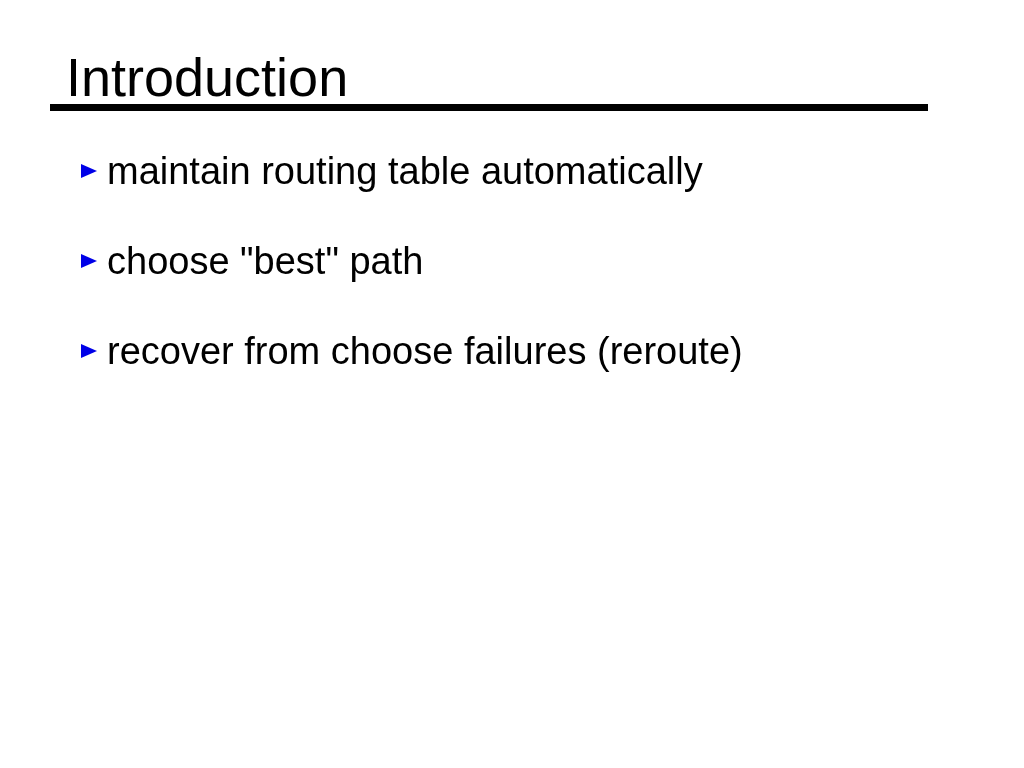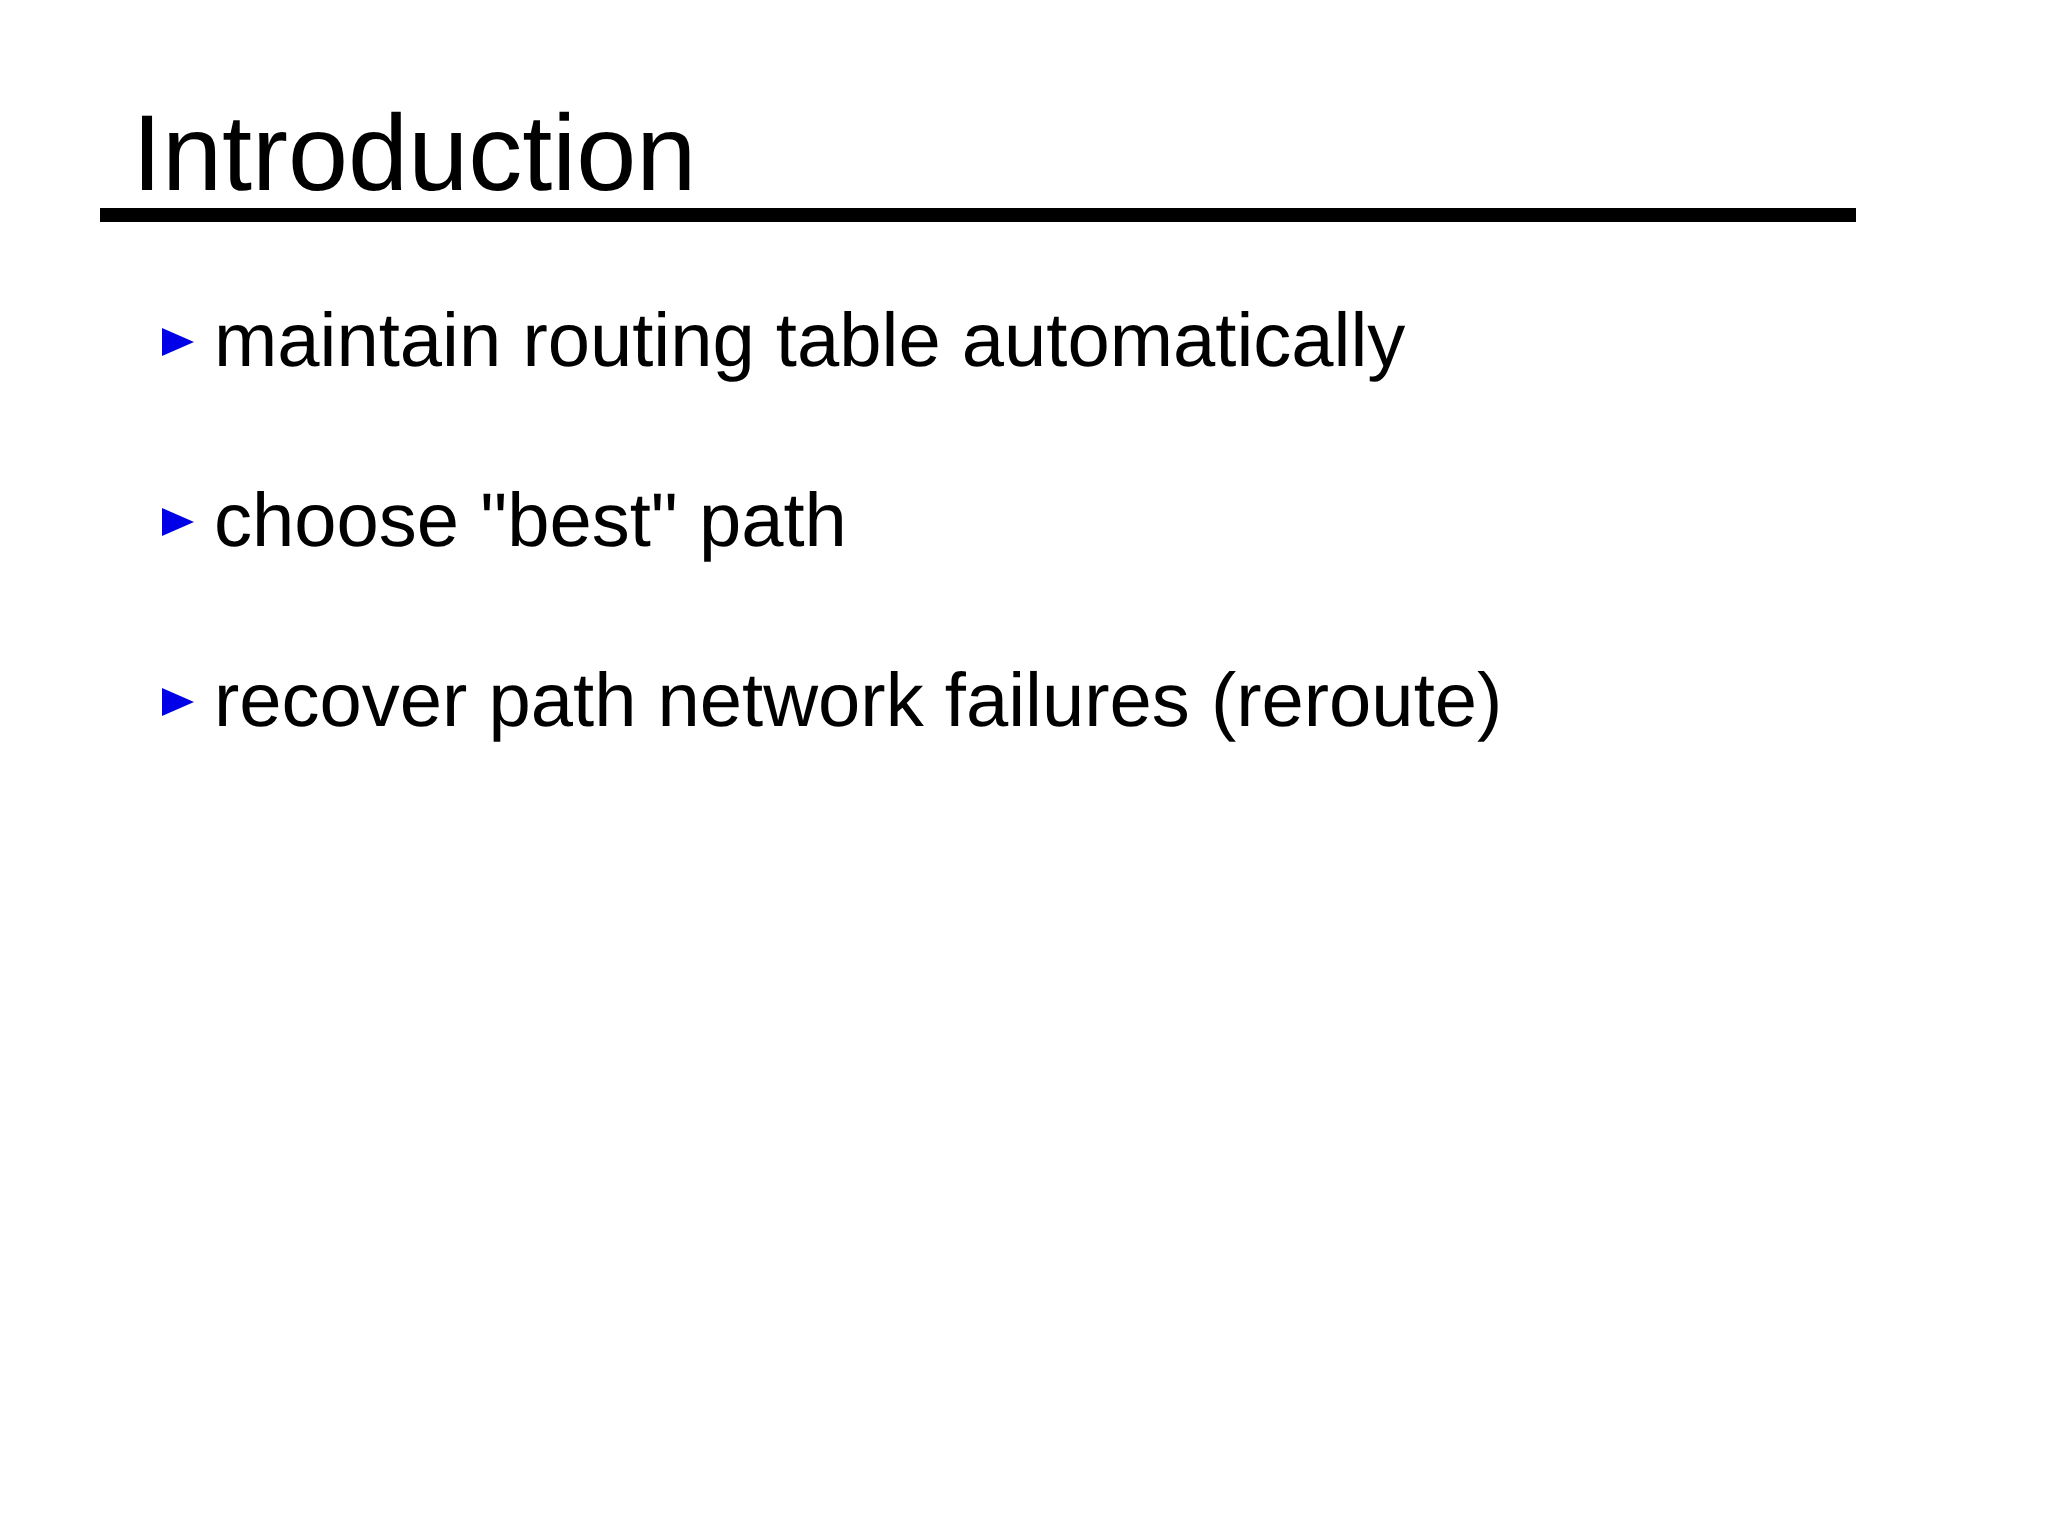--- a/index.html
+++ b/index.html
@@ -78,18 +78,18 @@
       <span class="bullet-text">maintain routing table automatically</span>
     </div>
 
     <div class="bullet-item">
       <span class="triangle-bullet"></span>
       <span class="bullet-text">choose "best" path</span>
     </div>
 
     <div class="bullet-item">
       <span class="triangle-bullet"></span>
-      <span class="bullet-text">recover path network failures (reroute)</span>
+      <span class="bullet-text">recover from choose failures (reroute)</span>
     </div>
 
 
   </div>
 </div>
 
 </body></html>

